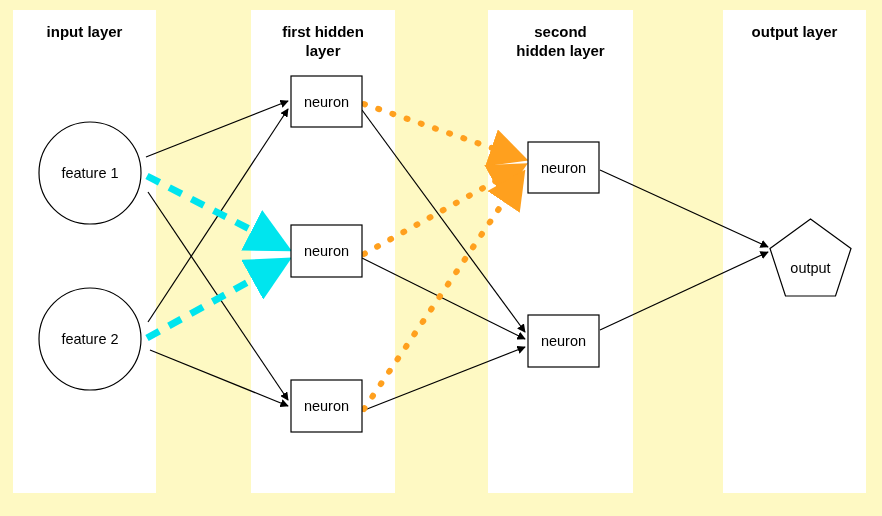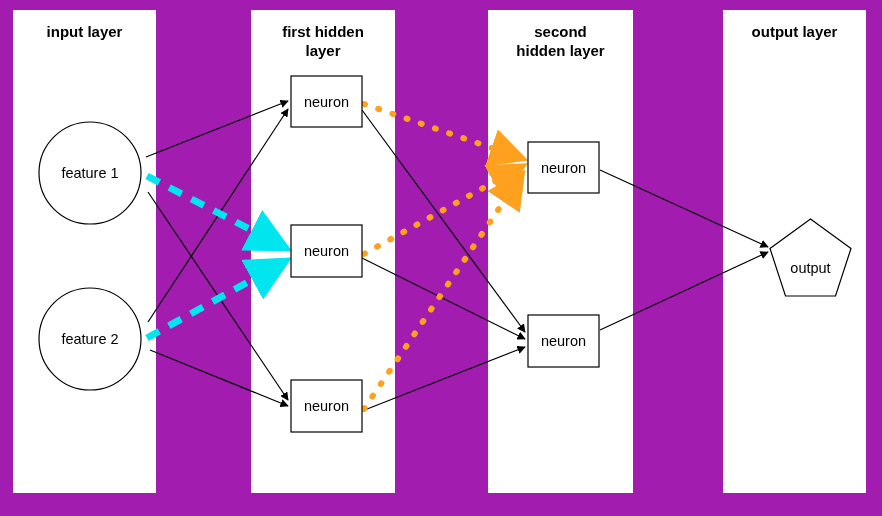--- a/index.html
+++ b/index.html
@@ -4,21 +4,21 @@
 <style>
   html, body {
     margin: 0;
     padding: 0;
     background: #000000;
   }
   #canvas {
     position: relative;
     width: 882px;
     height: 516px;
-    background: #a21caf;
+    background: #fef9c3;
     overflow: hidden;
     font-family: "Liberation Sans", sans-serif;
   }
   svg.layer {
     position: absolute;
     left: 0;
     top: 0;
     width: 882px;
     height: 516px;
   }

